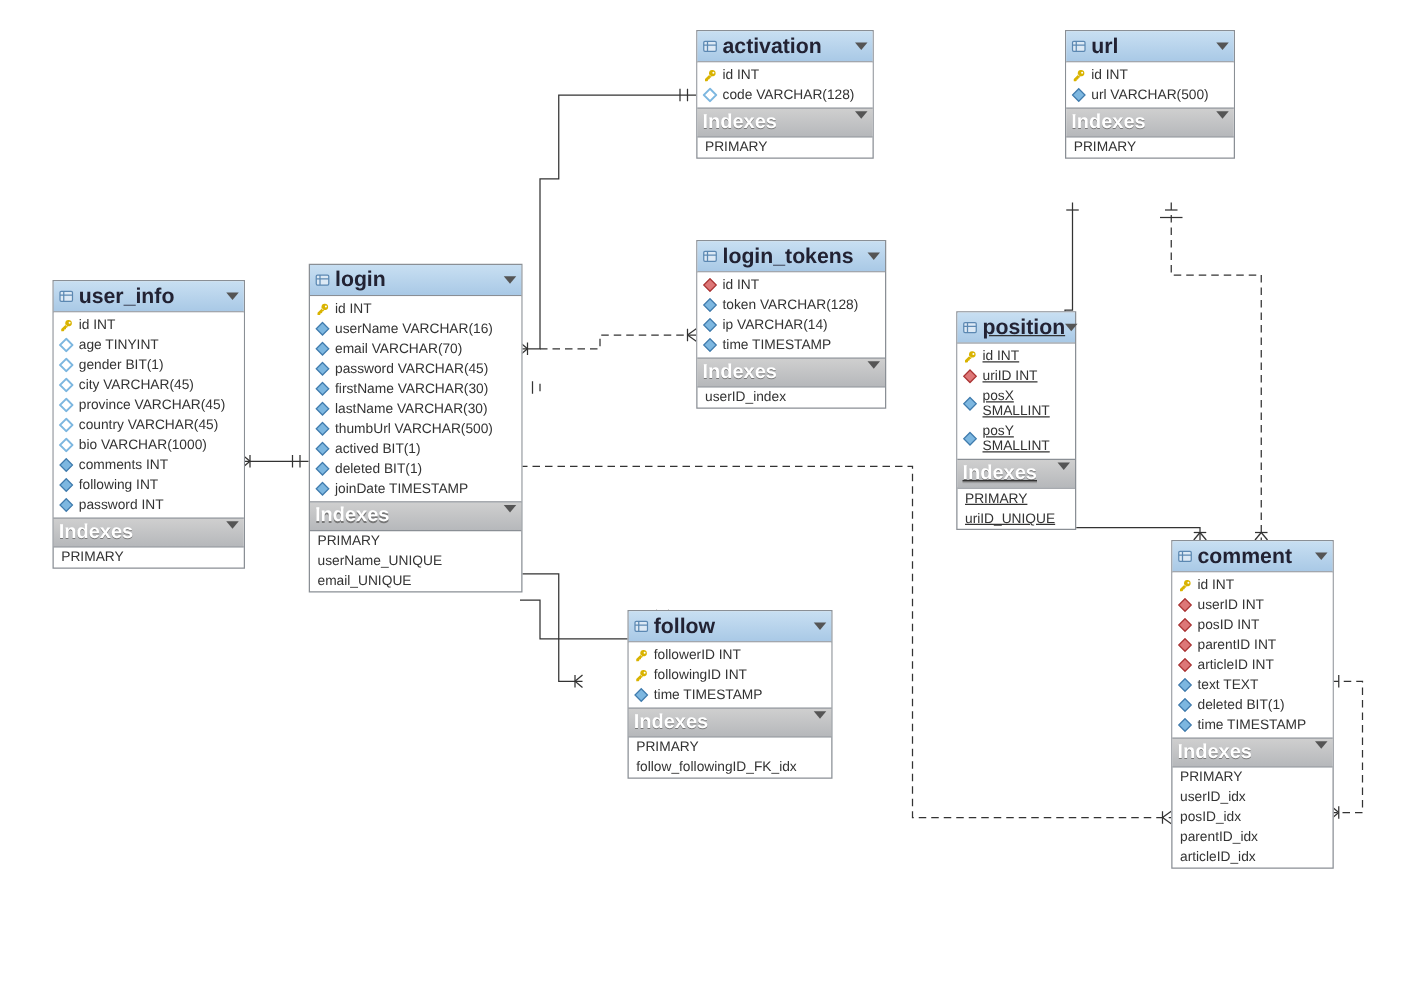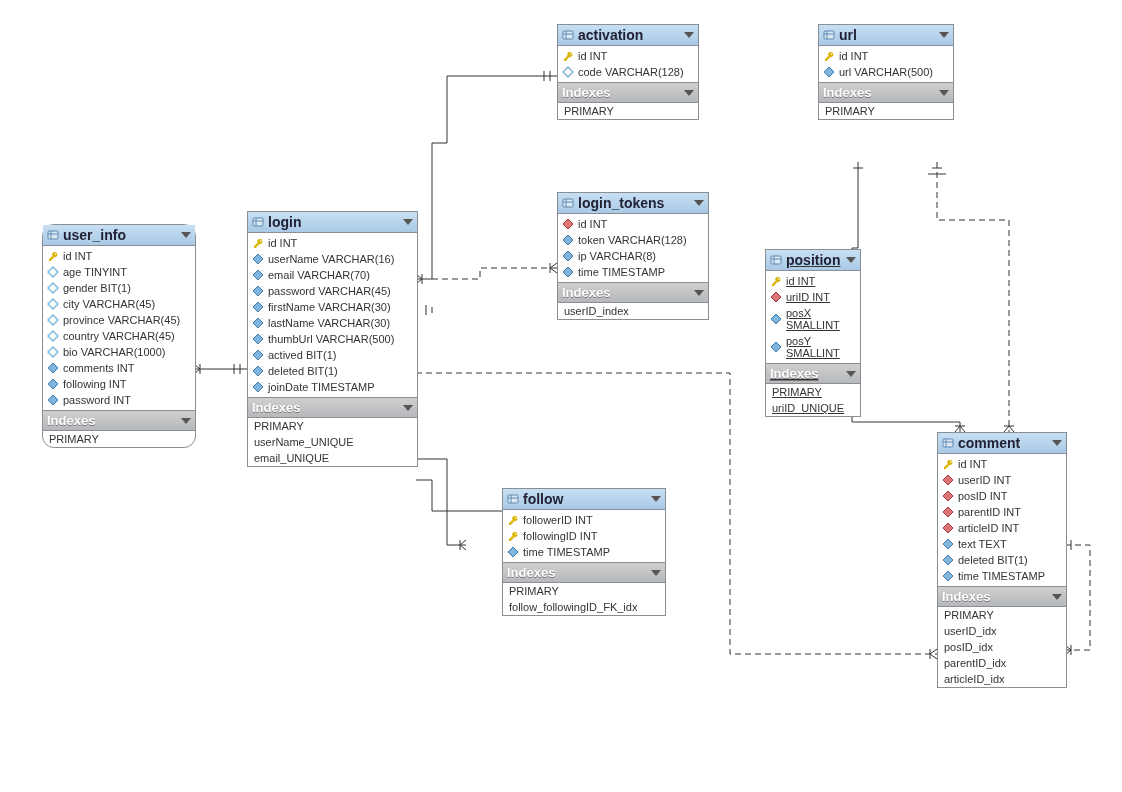--- a/index.html
+++ b/index.html
@@ -3,26 +3,26 @@
 <meta charset="utf-8">
 <style>
   html,body{margin:0;padding:0;width:1122px;height:792px;font-family:Verdana,Geneva,sans-serif;font-size:11px;color:#333;background:#fff;position:relative}
   .canvas{position:relative;width:1122px;height:792px}
   svg.connections{position:absolute;left:0;top:0;width:1122px;height:792px;pointer-events:none}
 
   .entity{position:absolute;border:1px solid #8a8f95;background:#fff;box-shadow:0 0 0 0 rgba(0,0,0,0);}
   .ehdr{background:linear-gradient(#c8dff2,#a9c9e6);border-bottom:1px solid #8a8f95;padding:2px 4px;display:flex;align-items:center}
   .ehdr .tbl-icon{width:12px;height:12px;margin-right:4px;display:inline-block}
   .ehdr .tbl-icon svg{display:block}
-  .ehdr b{font-size:14px;color:#223}
+  .ehdr b{font-size:17px;color:#223}
   .ehdr .tri{margin-left:auto;width:0;height:0;border-left:5px solid transparent;border-right:5px solid transparent;border-top:6px solid #555}
   .cols{padding:2px 0;background:#fff}
   .col{display:flex;align-items:center;padding:2px 4px}
   .col .ci{width:12px;height:12px;margin-right:4px;flex:0 0 12px}
-  .ixhdr{background:linear-gradient(#cfcfcf,#b6b8bb);color:#fff;font-weight:bold;font-size:13px;padding:2px 4px;border-top:1px solid #8a8f95;border-bottom:1px solid #8a8f95;display:flex;align-items:center}
+  .ixhdr{background:linear-gradient(#cfcfcf,#b6b8bb);color:#fff;font-weight:bold;font-size:16px;padding:2px 4px;border-top:1px solid #8a8f95;border-bottom:1px solid #8a8f95;display:flex;align-items:flex-start}
   .ixhdr span{text-shadow:0 1px 0 #777}
   .ixhdr .tri{margin-left:auto;width:0;height:0;border-left:5px solid transparent;border-right:5px solid transparent;border-top:6px solid #555}
   .ixs{padding:0}
   .ix{padding:2px 6px;border-top:0}
   
   .ico-key svg path{fill:#d9b300}
   
   .ico-dm-s svg polygon{fill:#7db7e0;stroke:#3f7bad}
   
   .ico-dm-h svg polygon{fill:#fff;stroke:#7db7e0;stroke-width:1.5}
@@ -94,21 +94,21 @@
 
     <path stroke-dasharray="6 4" d="M1065 545 L1090 545 L1090 650 L1065 650"></path>
     <line x1="1071" y1="540" x2="1071" y2="550"></line>
     <line x1="1071" y1="645" x2="1071" y2="655"></line>
         <line x1="1065" y1="645" x2="1071" y2="650"></line>
         <line x1="1065" y1="655" x2="1071" y2="650"></line>
   </g>
 </svg>
 
 <div id="entities">
-      <div class="entity" style="left: 42px; top: 224px; width: 152px; border-radius: 12px;">
+      <div class="entity" style="left: 42px; top: 224px; width: 152px;">
         <div class="ehdr">
           <span class="tbl-icon">
             <svg width="12" height="12" viewBox="0 0 12 12">
               <rect x="1" y="2" width="10" height="8" rx="1"></rect>
               <line x1="1" y1="5" x2="11" y2="5" stroke="#5c88b2"></line>
               <line x1="4" y1="2" x2="4" y2="10" stroke="#5c88b2"></line>
             </svg>
           </span>
           <b>user_info</b>
           <span class="tri"></span>
@@ -323,21 +323,21 @@
           <div class="col">
             <span class="ci ico-dm-s"><svg width="12" height="12" viewBox="0 0 12 12">
                 <polygon points="6,1 11,6 6,11 1,6"></polygon>
               </svg></span>
             <span>token VARCHAR(128)</span>
           </div>
           <div class="col">
             <span class="ci ico-dm-s"><svg width="12" height="12" viewBox="0 0 12 12">
                 <polygon points="6,1 11,6 6,11 1,6"></polygon>
               </svg></span>
-            <span>ip VARCHAR(8)</span>
+            <span>ip VARCHAR(14)</span>
           </div>
           <div class="col">
             <span class="ci ico-dm-s"><svg width="12" height="12" viewBox="0 0 12 12">
                 <polygon points="6,1 11,6 6,11 1,6"></polygon>
               </svg></span>
             <span>time TIMESTAMP</span>
           </div>
         </div>
         <div class="ixhdr">
           <span>Indexes</span>
@@ -381,21 +381,21 @@
         </div>
         <div class="ixhdr">
           <span>Indexes</span>
           <span class="tri"></span>
         </div>
         <div class="ixs">
           <div class="ix">PRIMARY</div>
           <div class="ix">follow_followingID_FK_idx</div>
         </div>
       </div>
-      <div class="entity" style="left: 818px; top: 24px; width: 134px;">
+      <div class="entity" style="left: 852px; top: 24px; width: 134px;">
         <div class="ehdr">
           <span class="tbl-icon">
             <svg width="12" height="12" viewBox="0 0 12 12">
               <rect x="1" y="2" width="10" height="8" rx="1"></rect>
               <line x1="1" y1="5" x2="11" y2="5" stroke="#5c88b2"></line>
               <line x1="4" y1="2" x2="4" y2="10" stroke="#5c88b2"></line>
             </svg>
           </span>
           <b>url</b>
           <span class="tri"></span>

